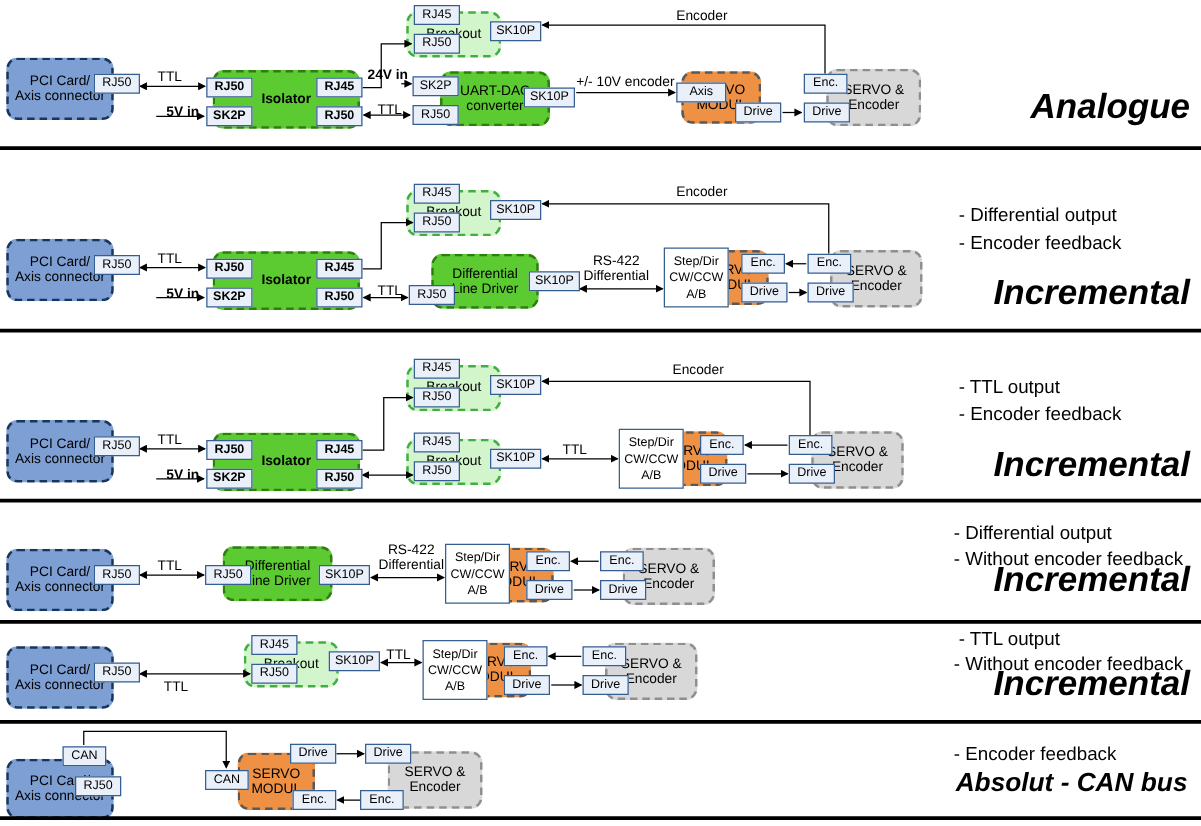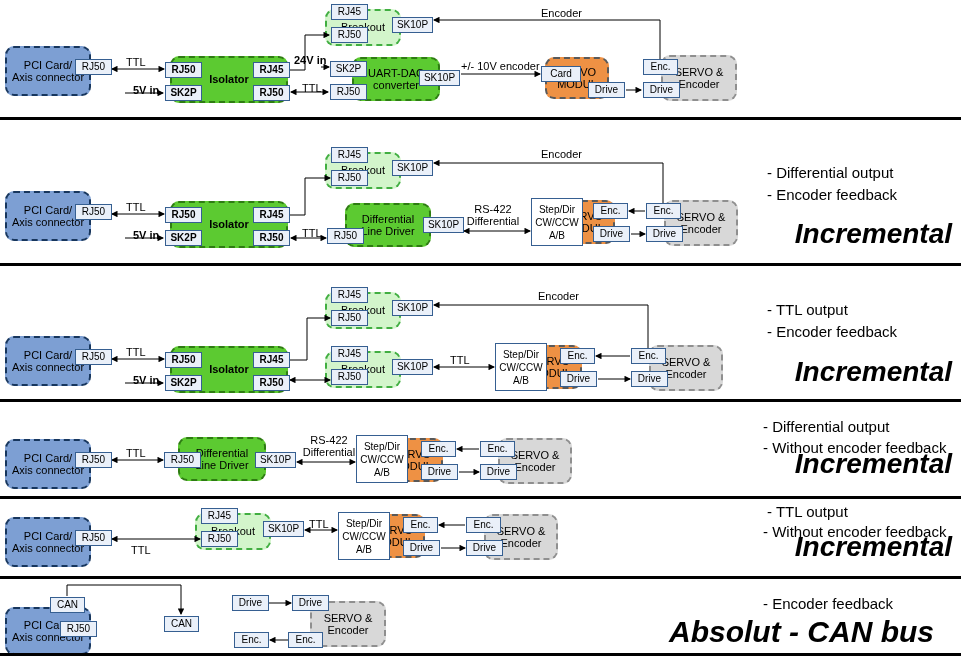--- a/index.html
+++ b/index.html
@@ -88,21 +88,21 @@
     <div class="node port bold" style="left: 253px; top: 85px; width: 37px; height: 16px;">RJ50</div>
     <div class="node breakout" style="left: 325px; top: 9px; width: 76px; height: 37px;">Breakout</div>
     <div class="node port" style="left: 331px; top: 4px; width: 37px; height: 16px;">RJ45</div>
     <div class="node port" style="left: 331px; top: 27px; width: 37px; height: 16px;">RJ50</div>
     <div class="node port" style="left: 392px; top: 17px; width: 41px; height: 16px;">SK10P</div>
     <div class="node green" style="left: 352px; top: 57px; width: 88px; height: 44px;">UART-DAC
 converter</div>
     <div class="node port" style="left: 330px; top: 61px; width: 37px; height: 16px;">SK2P</div>
     <div class="node port" style="left: 330px; top: 84px; width: 37px; height: 16px;">RJ50</div>
     <div class="node port" style="left: 419px; top: 70px; width: 41px; height: 16px;">SK10P</div>
-    <div class="node port" style="left: 541px; top: 66px; width: 40px; height: 16px;">Card</div>
+    <div class="node port" style="left: 541px; top: 66px; width: 40px; height: 16px;">Axis</div>
     <div class="node orange" style="left: 545px; top: 57px; width: 64px; height: 42px;">SERVO
 MODUL</div>
     <div class="node port" style="left: 588px; top: 82px; width: 37px; height: 16px;">Drive</div>
     <div class="node port" style="left: 643px; top: 59px; width: 35px; height: 16px;">Enc.</div>
     <div class="node port" style="left: 643px; top: 82px; width: 37px; height: 16px;">Drive</div>
     <div class="node gray" style="left: 661px; top: 55px; width: 76px; height: 46px;">SERVO &amp;
 Encoder</div>
     <div class="node pci" style="left: 5px; top: 191px; width: 86px; height: 50px;">PCI Card/
 Axis connector</div>
     <div class="node port" style="left: 75px; top: 204px; width: 37px; height: 16px;">RJ50</div>
@@ -191,32 +191,35 @@
     <div class="node port" style="left: 403px; top: 540px; width: 37px; height: 16px;">Drive</div>
     <div class="node port" style="left: 466px; top: 517px; width: 35px; height: 16px;">Enc.</div>
     <div class="node port" style="left: 466px; top: 540px; width: 37px; height: 16px;">Drive</div>
     <div class="node gray" style="left: 484px; top: 514px; width: 74px; height: 46px;">SERVO &amp;
 Encoder</div>
     <div class="node pci" style="left: 5px; top: 607px; width: 86px; height: 48px;">PCI Card/
 Axis connector</div>
     <div class="node port" style="left: 50px; top: 597px; width: 35px; height: 16px;">CAN</div>
     <div class="node port" style="left: 60px; top: 621px; width: 37px; height: 16px;">RJ50</div>
     <div class="node port" style="left: 164px; top: 616px; width: 35px; height: 16px;">CAN</div>
+    <div class="node orange" style="left: 190px; top: 602px; width: 62px; height: 46px;">SERVO
+MODUL</div>
     <div class="node port" style="left: 232px; top: 595px; width: 37px; height: 16px;">Drive</div>
     <div class="node port" style="left: 234px; top: 632px; width: 35px; height: 16px;">Enc.</div>
     <div class="node port" style="left: 292px; top: 595px; width: 37px; height: 16px;">Drive</div>
     <div class="node port" style="left: 288px; top: 632px; width: 35px; height: 16px;">Enc.</div>
     <div class="node gray" style="left: 310px; top: 601px; width: 76px; height: 46px;">SERVO &amp;
 Encoder</div>
     <div class="lbl" style="top: 56px; left: 126px;">TTL</div>
     <div class="lbl bold" style="top: 84px; left: 133px;">5V in</div>
     <div class="lbl bold" style="top: 54px; left: 294px;">24V in</div>
     <div class="lbl" style="top: 82px; left: 302px;">TTL</div>
     <div class="lbl" style="top: 60px; left: 461px;">+/- 10V encoder</div>
     <div class="lbl" style="top: 7px; left: 541px;">Encoder</div>
+    <div class="lbl title" style="top: 70px; right: 9px;">Analogue</div>
     <div class="lbl" style="top: 201px; left: 126px;">TTL</div>
     <div class="lbl bold" style="top: 229px; left: 133px;">5V in</div>
     <div class="lbl" style="top: 227px; left: 302px;">TTL</div>
     <div class="lbl" style="top: 203px; left: 455px; width: 76px; text-align: center;">RS-422
 Differential</div>
     <div class="lbl" style="top: 148px; left: 541px;">Encoder</div>
     <div class="lbl ann" style="top: 165px; left: 767px;">- Differential output</div>
     <div class="lbl ann" style="top: 187px; left: 767px;">- Encoder feedback</div>
     <div class="lbl title" style="top: 219px; right: 9px;">Incremental</div>
     <div class="lbl" style="top: 346px; left: 126px;">TTL</div>
@@ -231,14 +234,14 @@
 Differential</div>
     <div class="lbl ann" style="top: 419px; left: 763px;">- Differential output</div>
     <div class="lbl ann" style="top: 440px; left: 763px;">- Without encoder feedback</div>
     <div class="lbl title" style="top: 449px; right: 9px;">Incremental</div>
     <div class="lbl" style="top: 544px; left: 131px;">TTL</div>
     <div class="lbl" style="top: 518px; left: 309px;">TTL</div>
     <div class="lbl ann" style="top: 504px; left: 767px;">- TTL output</div>
     <div class="lbl ann" style="top: 524px; left: 763px;">- Without encoder feedback</div>
     <div class="lbl title" style="top: 532px; right: 9px;">Incremental</div>
     <div class="lbl ann" style="top: 596px; left: 763px;">- Encoder feedback</div>
-    <div class="lbl title" style="top: 615px; right: 27px; font-size: 30px;">Absolut - CAN bus</div>
+    <div class="lbl title" style="top: 615px; right: 11px; font-size: 21px;">Absolut - CAN bus</div>
   </div>
 
 </body></html>

